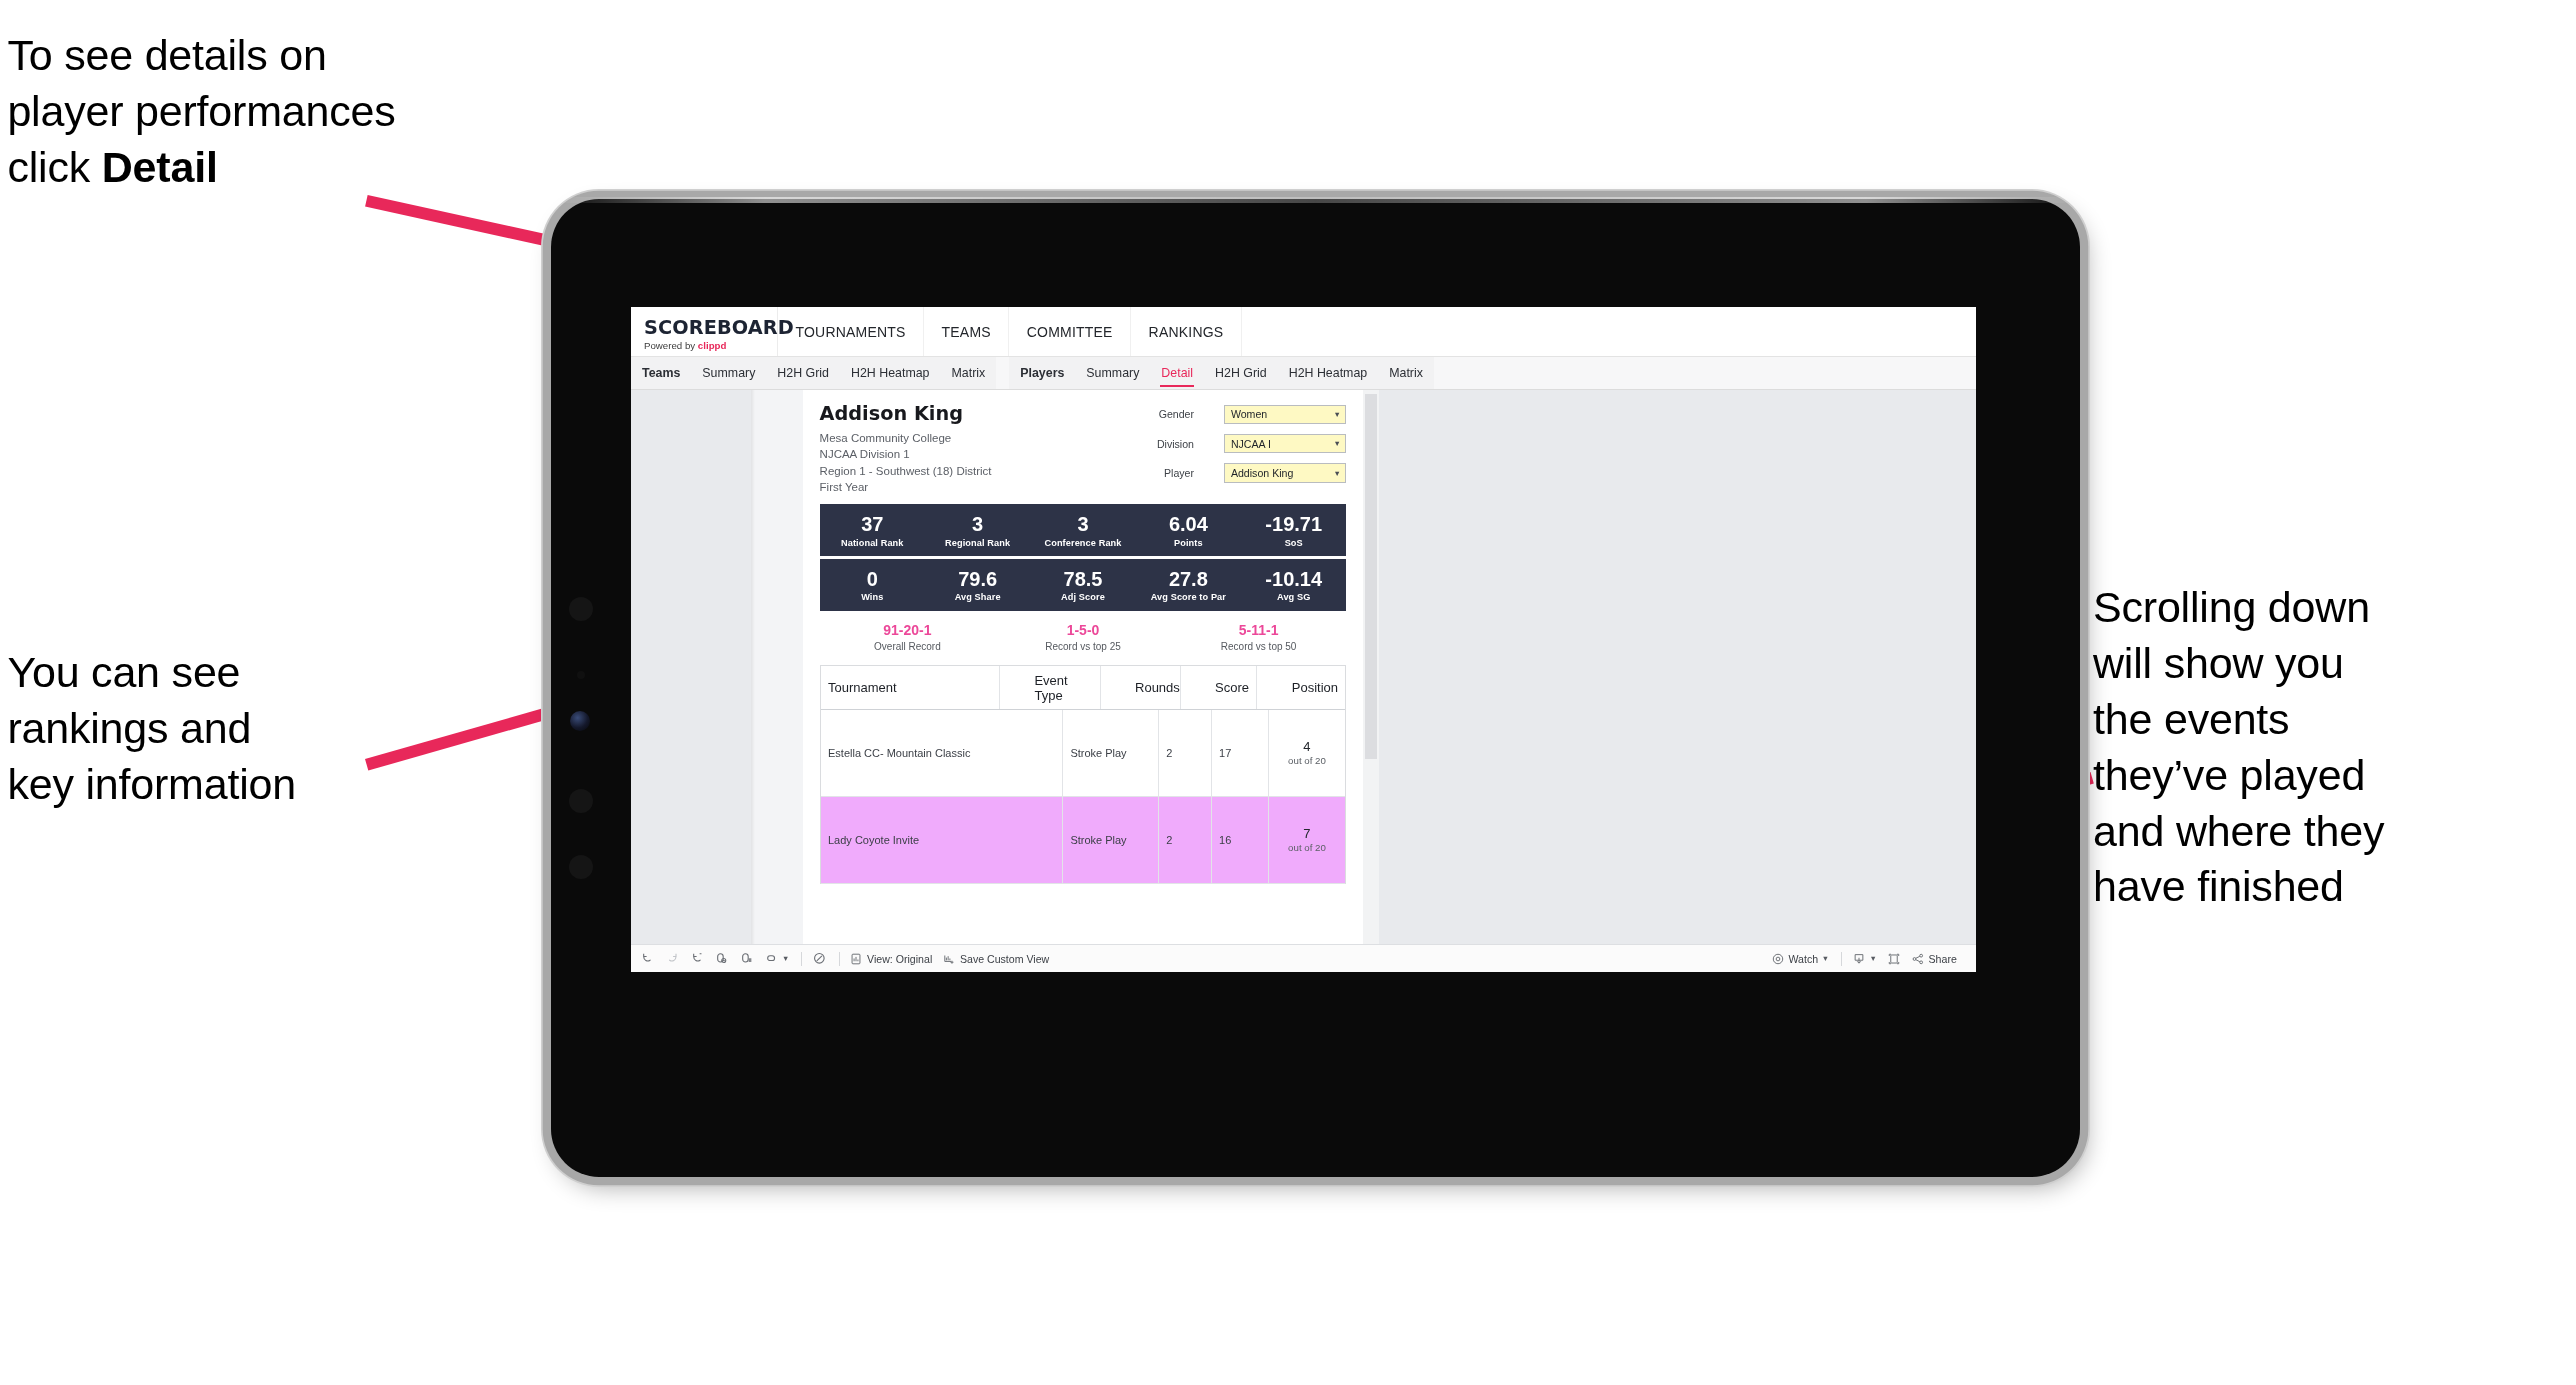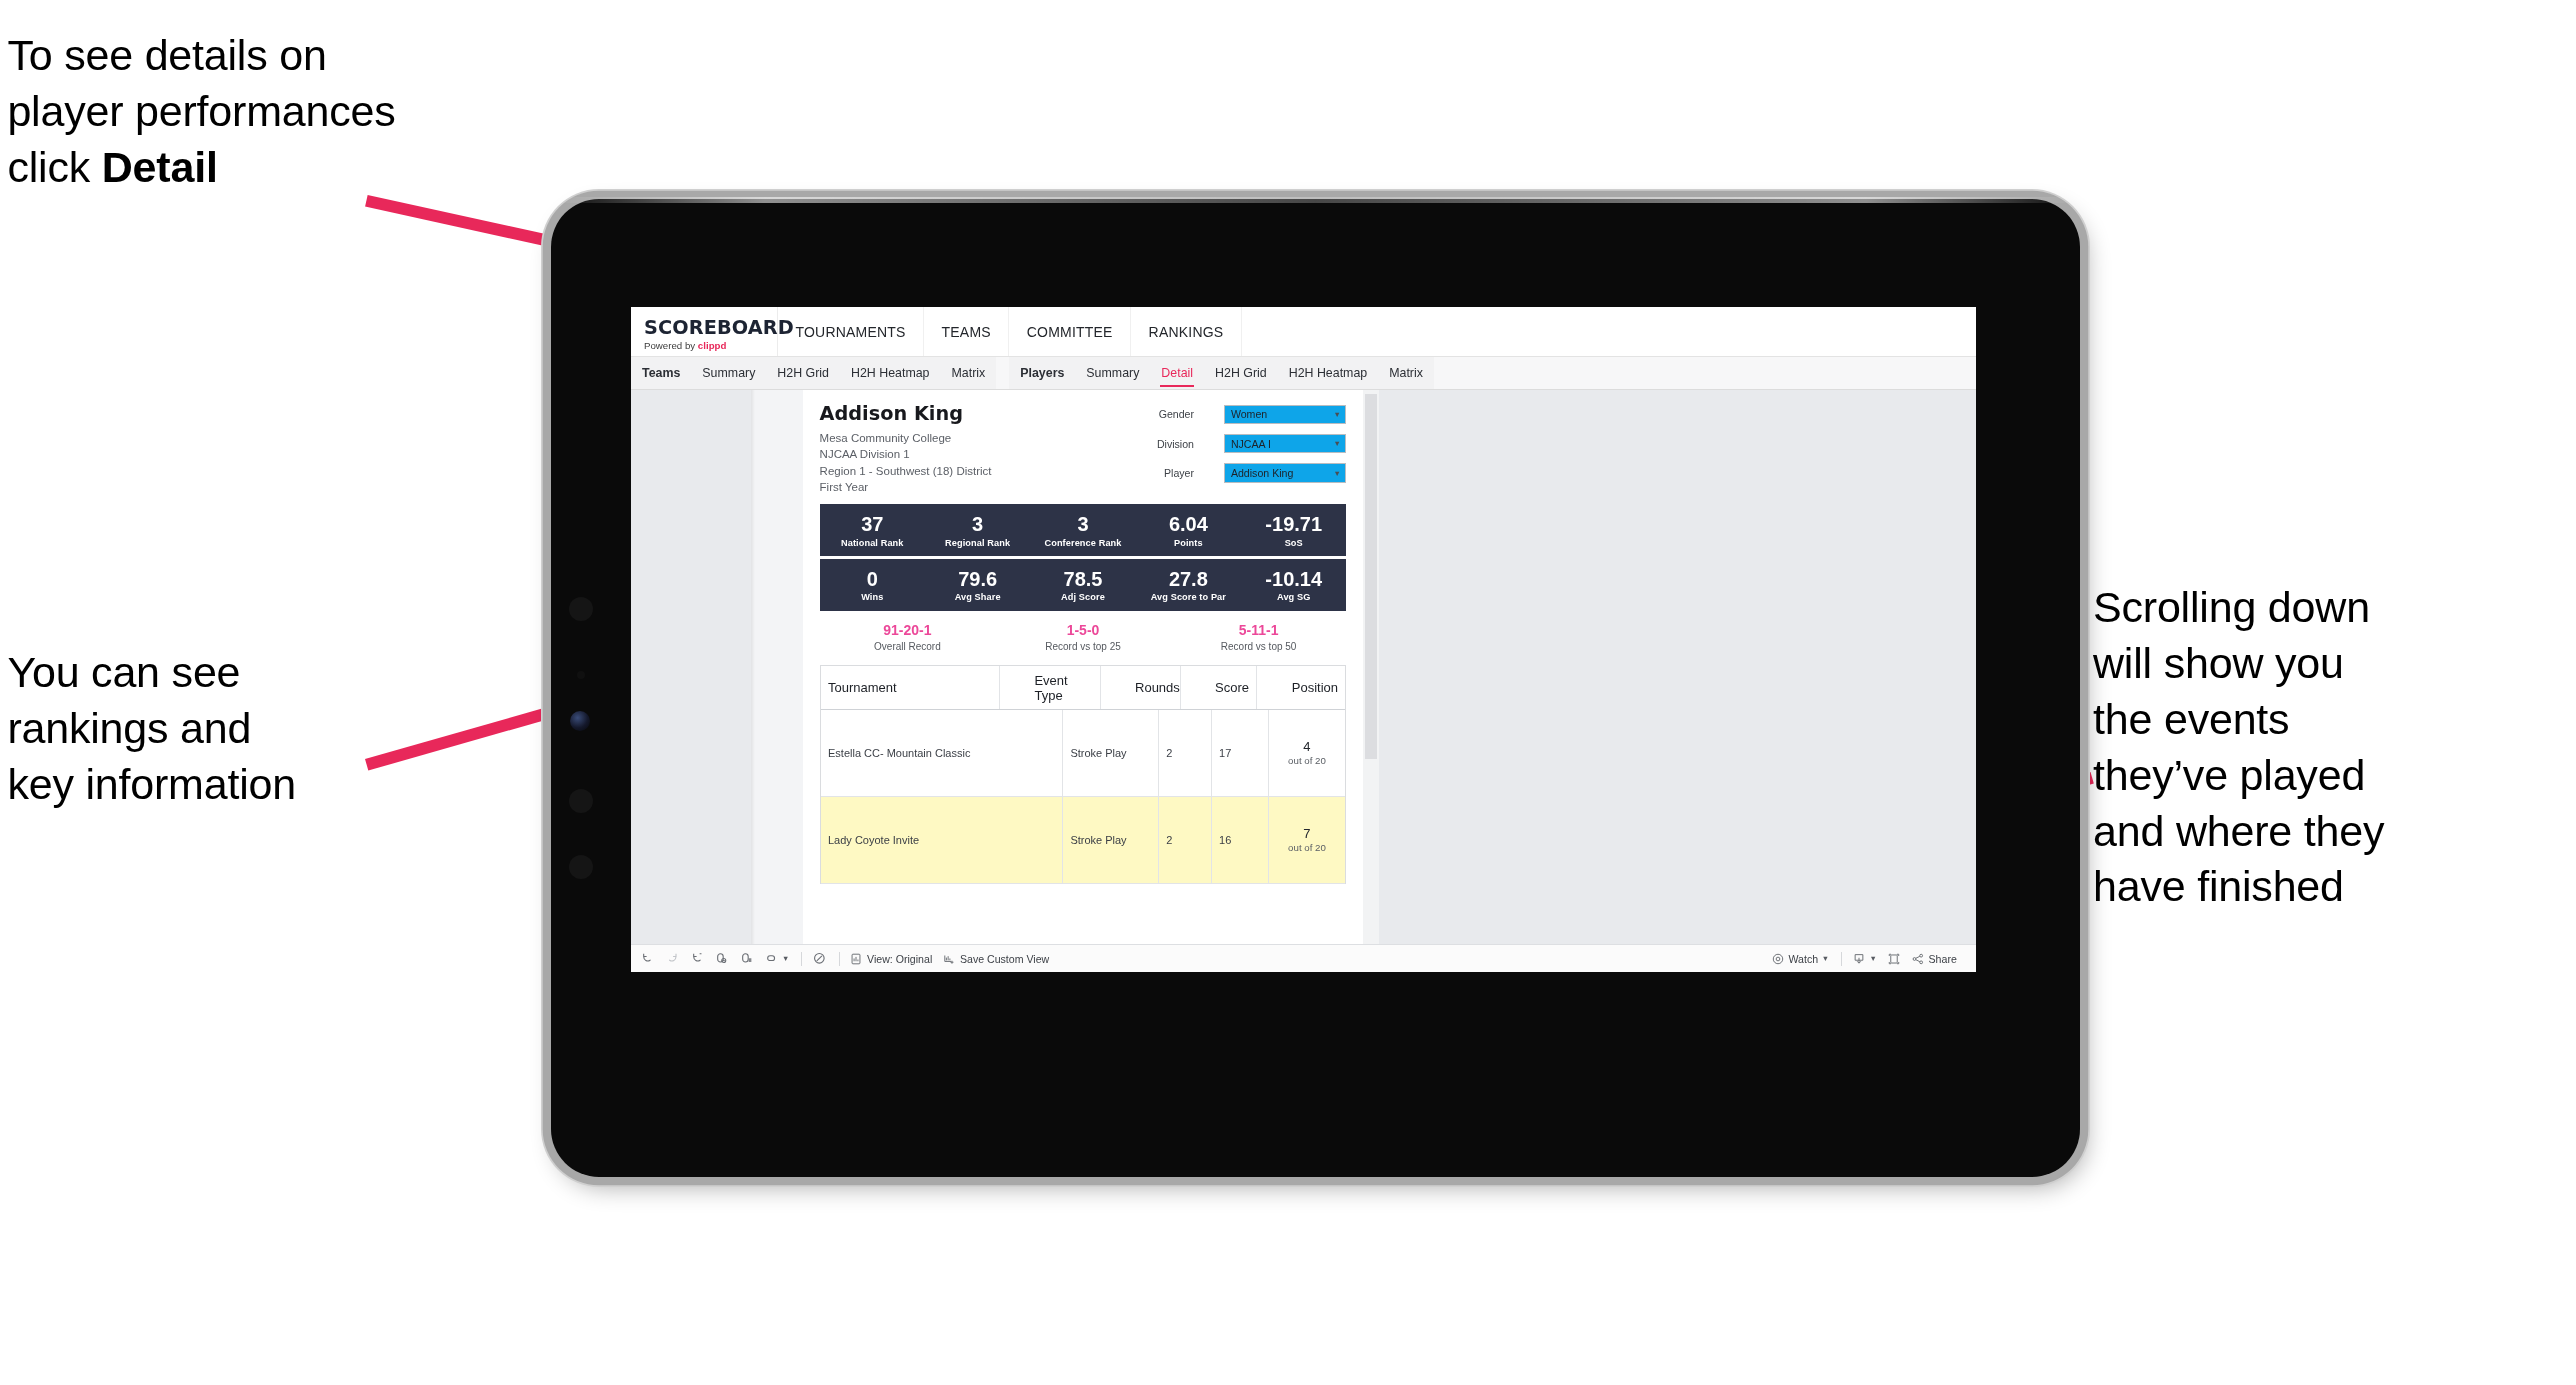--- a/index.html
+++ b/index.html
@@ -140,21 +140,21 @@
   #player-name {
     font-family: "DejaVu Sans", sans-serif;
     font-size: 19.3px; font-weight: 700; color: #18191d; line-height: 1.15;
     margin-bottom: 4.6px;
   }
   .player-meta { font-size: 11.5px; color: #5b5f66; line-height: 1.44; }
   #selectors { padding-top: 1.8px; }
   .sel-row { display: flex; align-items: center; justify-content: flex-end; margin-bottom: 10px; gap: 24px; }
   .sel-label { font-size: 10.6px; color: #3e4248; margin-right: 6.4px; }
   .sel-box {
-    width: 122px; height: 19.3px; border: 0.9px solid #b9bcc0; background: #0ea5e9;
+    width: 122px; height: 19.3px; border: 0.9px solid #b9bcc0; background: #fef9c3;
     display: flex; align-items: center; justify-content: space-between;
     padding: 0 4.6px 0 5.5px; font-size: 10.6px; color: #1e2228;
   }
   .caret { font-size: 7.4px; color: #4a4e54; }
 
   
   .statbar {
     display: flex; background: #2d3347; color: #fff;
     height: 52px; align-items: center; margin-top: 8.3px;
   }
@@ -180,21 +180,21 @@
     display: flex; align-items: center;
   }
   .ev-cell:last-child { border-right: none; }
   .ev-head .ev-cell { font-size: 13px; color: #1d2026; padding: 6.4px 7.4px; }
   .c-tour { width: 243px; }
   .c-type { width: 96px; }
   .c-rnd  { width: 53px; }
   .c-score{ width: 57px; }
   .c-pos  { width: 77px; justify-content: center; text-align: center; }
   .ev-body .ev-row { height: 87px; border-bottom: 0.9px solid #e2e4e7; }
-  .ev-body .ev-row.alt { background: #fef9c3; }
+  .ev-body .ev-row.alt { background: #f0abfc; }
   .ev-body .ev-cell { color: #3a3e45; font-size: 11px; }
   .pos-wrap { text-align: center; width: 100%; }
   .pos-num { font-size: 13px; color: #23272d; line-height: 1.15; }
   .pos-of  { font-size: 9.7px; color: #5c6066; margin-top: 0.9px; }
 
   #canvas-right { flex: 1; position: relative; background: #e8eaed; }
   #vscroll-track {
     position: absolute; left: 0px; top: 0; width: 15.7px; height: 100%;
     background: #f2f3f4;
   }

